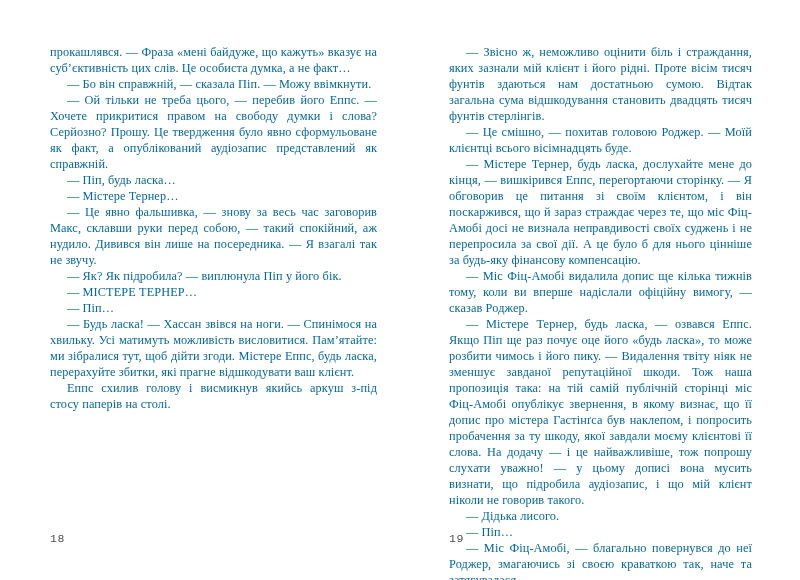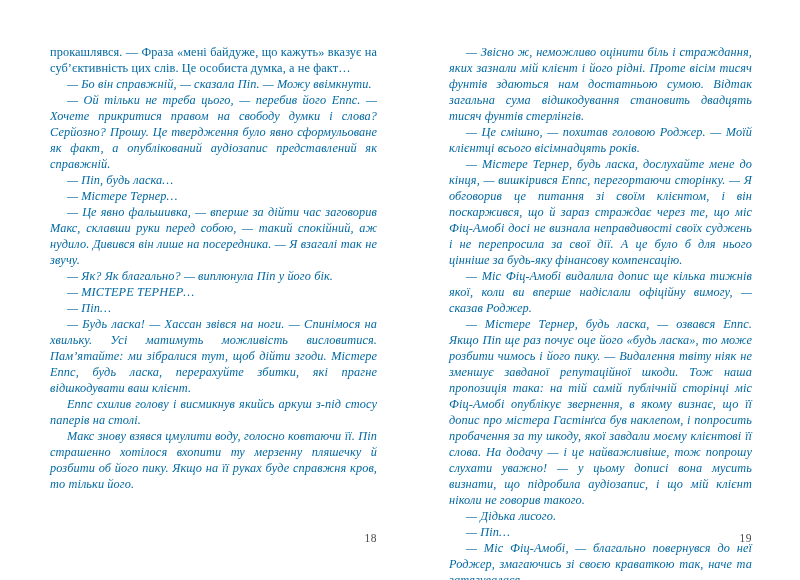--- a/index.html
+++ b/index.html
@@ -15,59 +15,59 @@
   .page.left  { left: 50px;  width: 327px; }
   .page.right { left: 449px; width: 303px; }
   .body-text p {
     margin: 0;
     text-align: justify;
     font-size: 12.3px;
     line-height: 16px;
     color: #0369a1;
     letter-spacing: 0.1px;
   }
-  .body-text p.indent { text-indent: 17px; font-style: italic; }
+  .body-text p.indent { text-indent: 17px; }
   .folio {
     position: absolute;
     top: 488px; left: 0; right: 0;
-    text-align: right;
+    text-align: left;
     font-size: 11.5px;
     color: #4c4c4c;
     letter-spacing: 0.5px;
+    font-family: Liberation Mono, monospace;
   }
 </style>
 </head>
 <body>
 
 <main class="spread">
 
   <section class="page left">
     <div class="body-text">
         <p class="">прокашлявся. — Фраза «мені байдуже, що кажуть» вказує на суб’єктивність цих слів. Це особиста думка, а не факт…</p>
         <p class="indent">— Бо він справжній, — сказала Піп. — Можу ввімкнути.</p>
         <p class="indent">— Ой тільки не треба цього, — перебив його Еппс. — Хочете прикритися правом на свободу думки і слова? Серйозно? Прошу. Це твердження було явно сформульоване як факт, а опублікований аудіозапис представлений як справжній.</p>
         <p class="indent">— Піп, будь ласка…</p>
         <p class="indent">— Містере Тернер…</p>
-        <p class="indent">— Це явно фальшивка, — вперше за дійти час заговорив Макс, склавши руки перед собою, — такий спокійний, аж нудило. Дивився він лише на посередника. — Я взагалі так не звучу.</p>
-        <p class="indent">— Як? Як благально? — виплюнула Піп у його бік.</p>
+        <p class="indent">— Це явно фальшивка, — знову за весь час заговорив Макс, склавши руки перед собою, — такий спокійний, аж нудило. Дивився він лише на посередника. — Я взагалі так не звучу.</p>
+        <p class="indent">— Як? Як підробила? — виплюнула Піп у його бік.</p>
         <p class="indent">— МІСТЕРЕ ТЕРНЕР…</p>
         <p class="indent">— Піп…</p>
         <p class="indent">— Будь ласка! — Хассан звівся на ноги. — Спинімося на хвильку. Усі матимуть можливість висловитися. Пам’ятайте: ми зібралися тут, щоб дійти згоди. Містере Еппс, будь ласка, перерахуйте збитки, які прагне відшкодувати ваш клієнт.</p>
         <p class="indent">Еппс схилив голову і висмикнув якийсь аркуш з-під стосу паперів на столі.</p>
-        <p class="indent">Макс знову взявся цмулити воду, голосно ковтаючи її. Піп страшенно хотілося вхопити ту мерзенну пляшечку й розбити об його пику. Якщо на її руках буде справжня кров, то тільки його.</p>
       </div>
     <div class="folio">18</div>
   </section>
 
   <section class="page right">
     <div class="body-text">
         <p class="indent">— Звісно ж, неможливо оцінити біль і страждання, яких зазнали мій клієнт і його рідні. Проте вісім тисяч фунтів здаються нам достатньою сумою. Відтак загальна сума відшкодування становить двадцять тисяч фунтів стерлінгів.</p>
-        <p class="indent">— Це смішно, — похитав головою Роджер. — Моїй клієнтці всього вісімнадцять років.</p>
+        <p class="indent">— Це смішно, — похитав головою Роджер. — Моїй клієнтці всього вісімнадцять буде.</p>
         <p class="indent">— Містере Тернер, будь ласка, дослухайте мене до кінця, — вишкірився Еппс, перегортаючи сторінку. — Я обговорив це питання зі своїм клієнтом, і він поскаржився, що й зараз страждає через те, що міс Фіц-Амобі досі не визнала неправдивості своїх суджень і не перепросила за свої дії. А це було б для нього цінніше за будь-яку фінансову компенсацію.</p>
-        <p class="indent">— Міс Фіц-Амобі видалила допис ще кілька тижнів якої, коли ви вперше надіслали офіційну вимогу, — сказав Роджер.</p>
+        <p class="indent">— Міс Фіц-Амобі видалила допис ще кілька тижнів тому, коли ви вперше надіслали офіційну вимогу, — сказав Роджер.</p>
         <p class="indent">— Містере Тернер, будь ласка, — озвався Еппс. Якщо Піп ще раз почує оце його «будь ласка», то може розбити чимось і його пику. — Видалення твіту ніяк не зменшує завданої репутаційної шкоди. Тож наша пропозиція така: на тій самій публічній сторінці міс Фіц-Амобі опублікує звернення, в якому визнає, що її допис про містера Гастінґса був наклепом, і попросить пробачення за ту шкоду, якої завдали моєму клієнтові її слова. На додачу — і це найважливіше, тож попрошу слухати уважно! — у цьому дописі вона мусить визнати, що підробила аудіозапис, і що мій клієнт ніколи не говорив такого.</p>
         <p class="indent">— Дідька лисого.</p>
         <p class="indent">— Піп…</p>
         <p class="indent">— Міс Фіц-Амобі, — благально повернувся до неї Роджер, змагаючись зі своєю краваткою так, наче та затягувалася</p>
       </div>
     <div class="folio">19</div>
   </section>
 
 </main>
 

